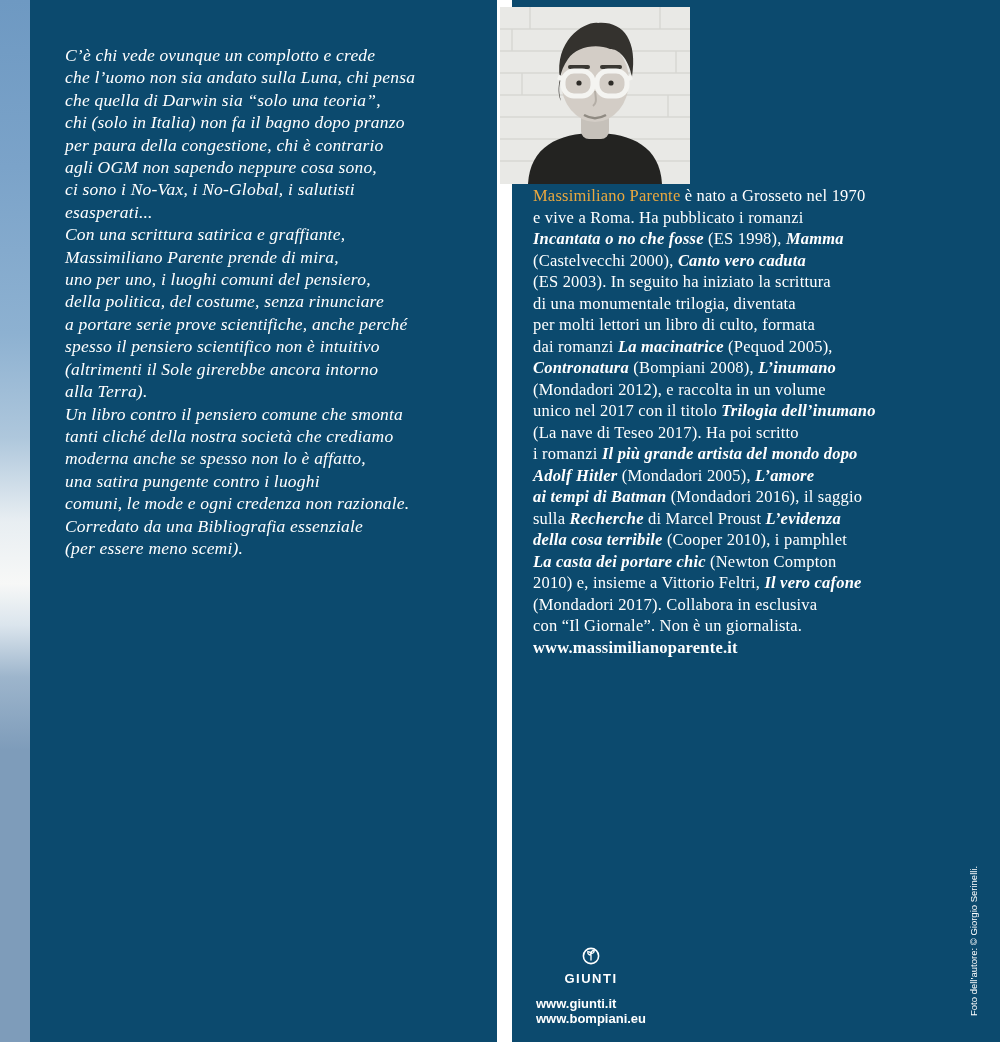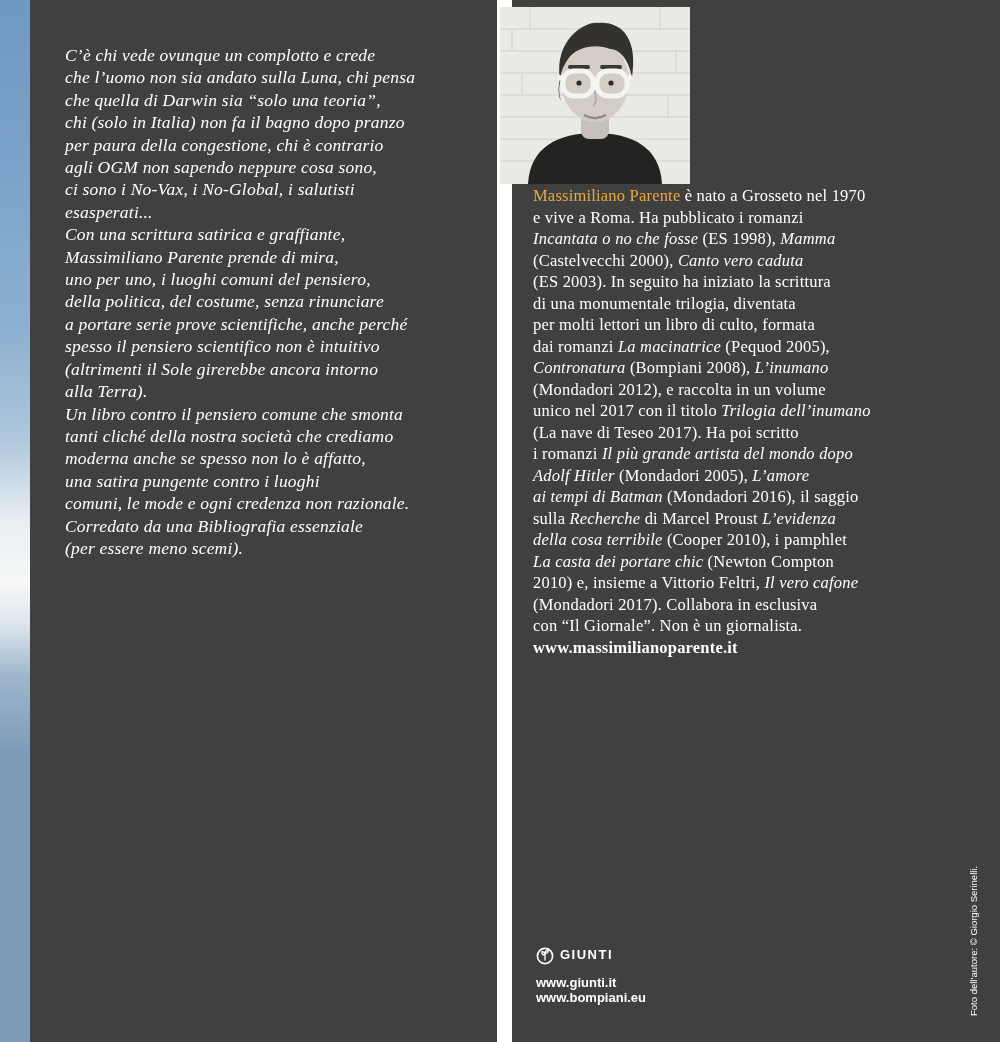--- a/index.html
+++ b/index.html
@@ -1,19 +1,19 @@
 <!DOCTYPE html>
 <html><head>
 <meta charset="utf-8">
 <style>
   html,body{margin:0;padding:0;background:#555;}
   .page{
     position:relative;
     width:1000px;height:1042px;
-    background:#404040;
+    background:#0c4a6e;
     overflow:hidden;
     font-family:"Liberation Serif","DejaVu Serif",serif;
     -webkit-font-smoothing:antialiased;
   }
   
   .sky-strip{
     position:absolute;left:0;top:0;width:30px;height:1042px;
     background:linear-gradient(180deg,
       #6e99c2 0%, #7ba3c9 16%, #8db1d1 32%, #aec7dc 42%,
       #e8eef2 50%, #f7f8f7 56%, #dbe5ed 60%, #9db5cc 65%,
@@ -44,30 +44,30 @@
   .photo svg{display:block;}
   .bio{
     position:absolute;left:33px;top:178px;width:448px;
     margin:0;
     color:#ffffff;
     font-size:16.5px;
     line-height:21.5px;
     letter-spacing:0.2px;
     white-space:pre;
   }
-  .seg-i{font-style:italic;}
+  .seg-i{font-style:italic;font-weight:bold;}
   .seg-b{font-weight:bold;}
   .seg-author{color:#eaa83f;}
   
   .footer{
     position:absolute;left:36px;top:940px;
     color:#ffffff;
     font-family:"Liberation Sans","DejaVu Sans",sans-serif;
   }
-  .publisher{display:flex;align-items:flex-start;gap:6px;}
+  .publisher{display:flex;align-items:center;gap:6px;flex-direction:column;}
   .logo-mark{display:inline-flex;width:18px;height:18px;}
   .logo-text{
     font-size:13px;font-weight:bold;letter-spacing:1.5px;color:#ffffff;
   }
   .url{
     font-size:13px;font-weight:bold;line-height:15px;color:#ffffff;
   }
   .url.first{margin-top:10px;}
   
   .credits{

